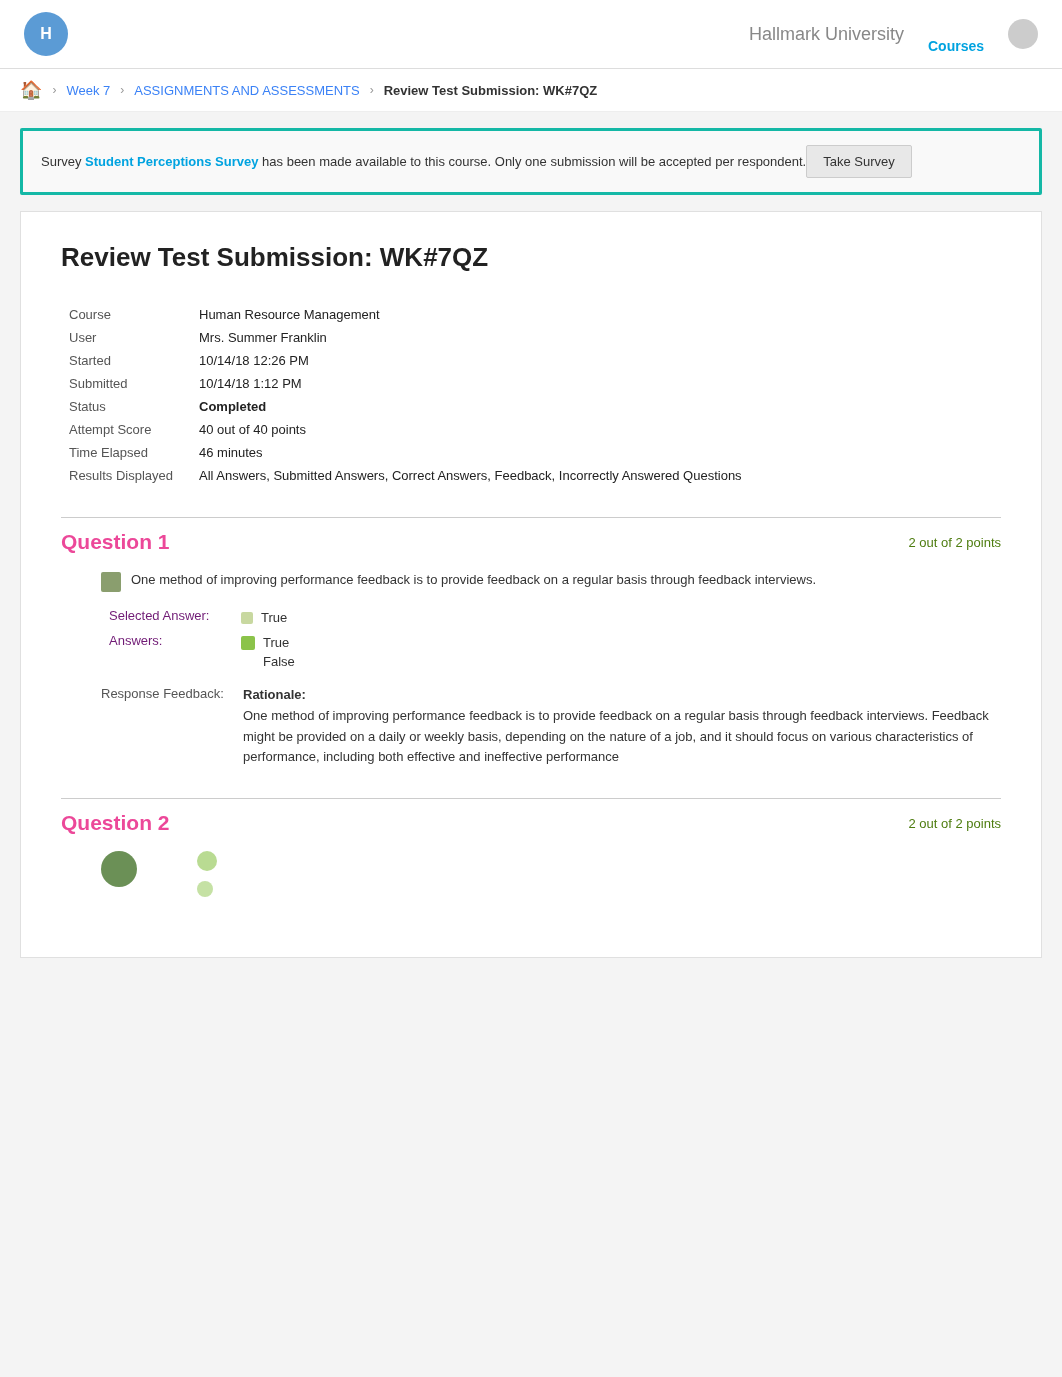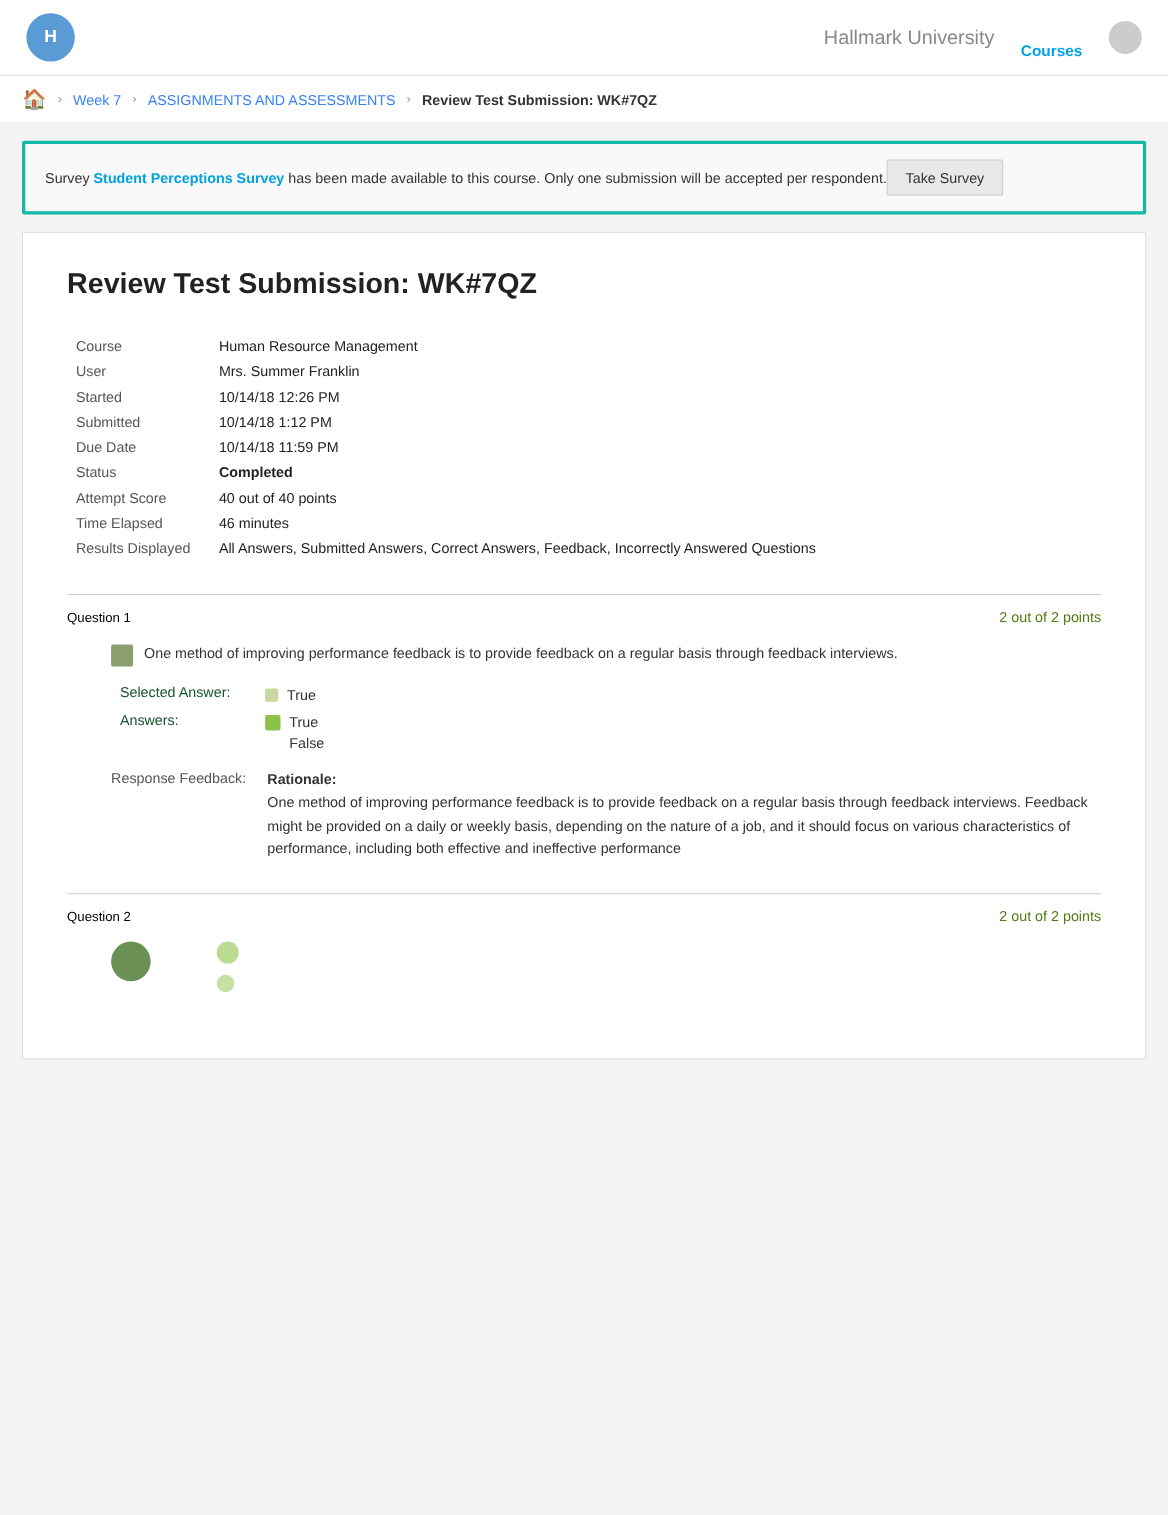--- a/index.html
+++ b/index.html
@@ -158,23 +158,23 @@
     
     .question-header {
       display: flex;
       justify-content: space-between;
       align-items: center;
       border-top: 1px solid #ccc;
       padding-top: 12px;
       margin-bottom: 16px;
     }
     .question-title {
-      font-size: 12px;
-      font-weight: normal;
-      color: #000000;
+      font-size: 21px;
+      font-weight: bold;
+      color: #ec4899;
     }
     .question-points {
       font-size: 13px;
       color: #4d7c0f;
     }
 
     
     .question-body {
       margin-left: 40px;
     }
@@ -198,21 +198,21 @@
 
     .answers-table {
       margin-bottom: 12px;
       font-size: 13px;
     }
     .answers-table tr td {
       padding: 2px 6px;
       vertical-align: top;
     }
     .answers-table tr td:first-child {
-      color: #14532d;
+      color: #701a75;
       width: 130px;
     }
 
     .answer-row {
       display: flex;
       align-items: flex-start;
       gap: 8px;
       margin: 2px 0;
     }
     .answer-dot {
@@ -298,24 +298,20 @@
       <td>User</td>
       <td>Mrs. Summer Franklin</td>
     </tr>
     <tr>
       <td>Started</td>
       <td>10/14/18 12:26 PM</td>
     </tr>
     <tr>
       <td>Submitted</td>
       <td>10/14/18 1:12 PM</td>
-    </tr>
-    <tr>
-      <td>Due Date</td>
-      <td>10/14/18 11:59 PM</td>
     </tr>
     <tr>
       <td>Status</td>
       <td class="info-status-bold">Completed</td>
     </tr>
     <tr>
       <td>Attempt Score</td>
       <td>40 out of 40 points</td>
     </tr>
     <tr>

